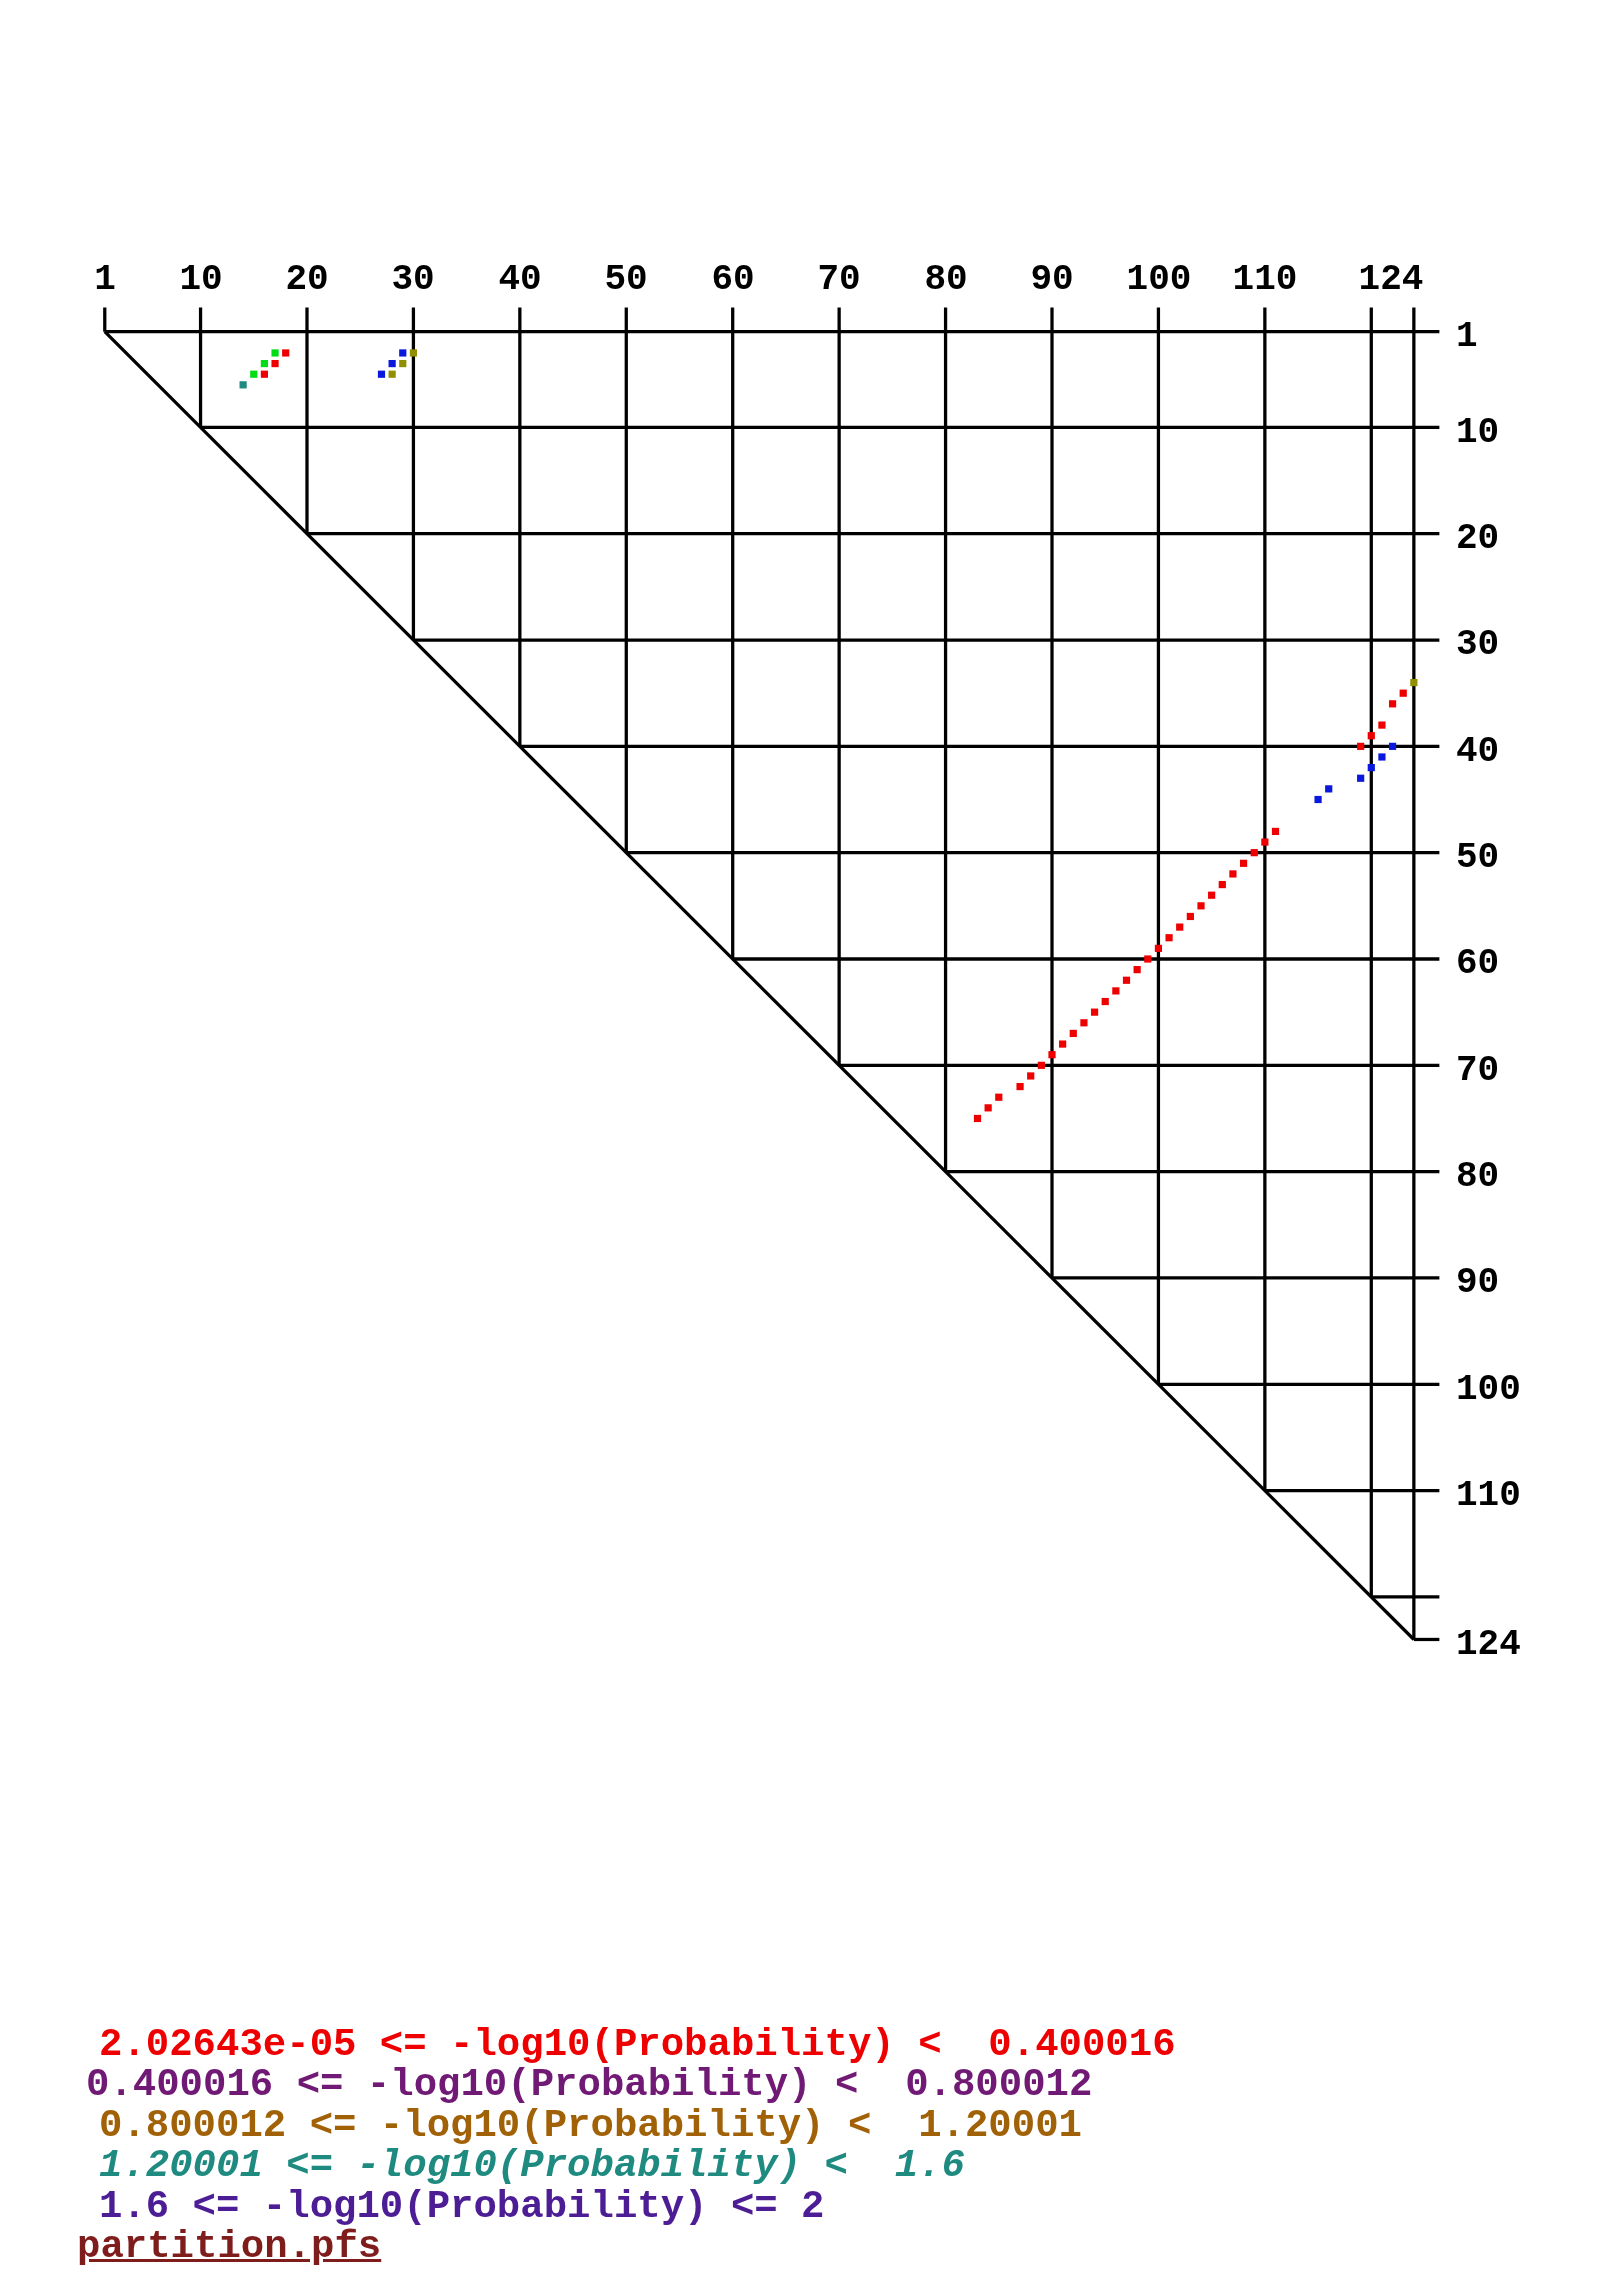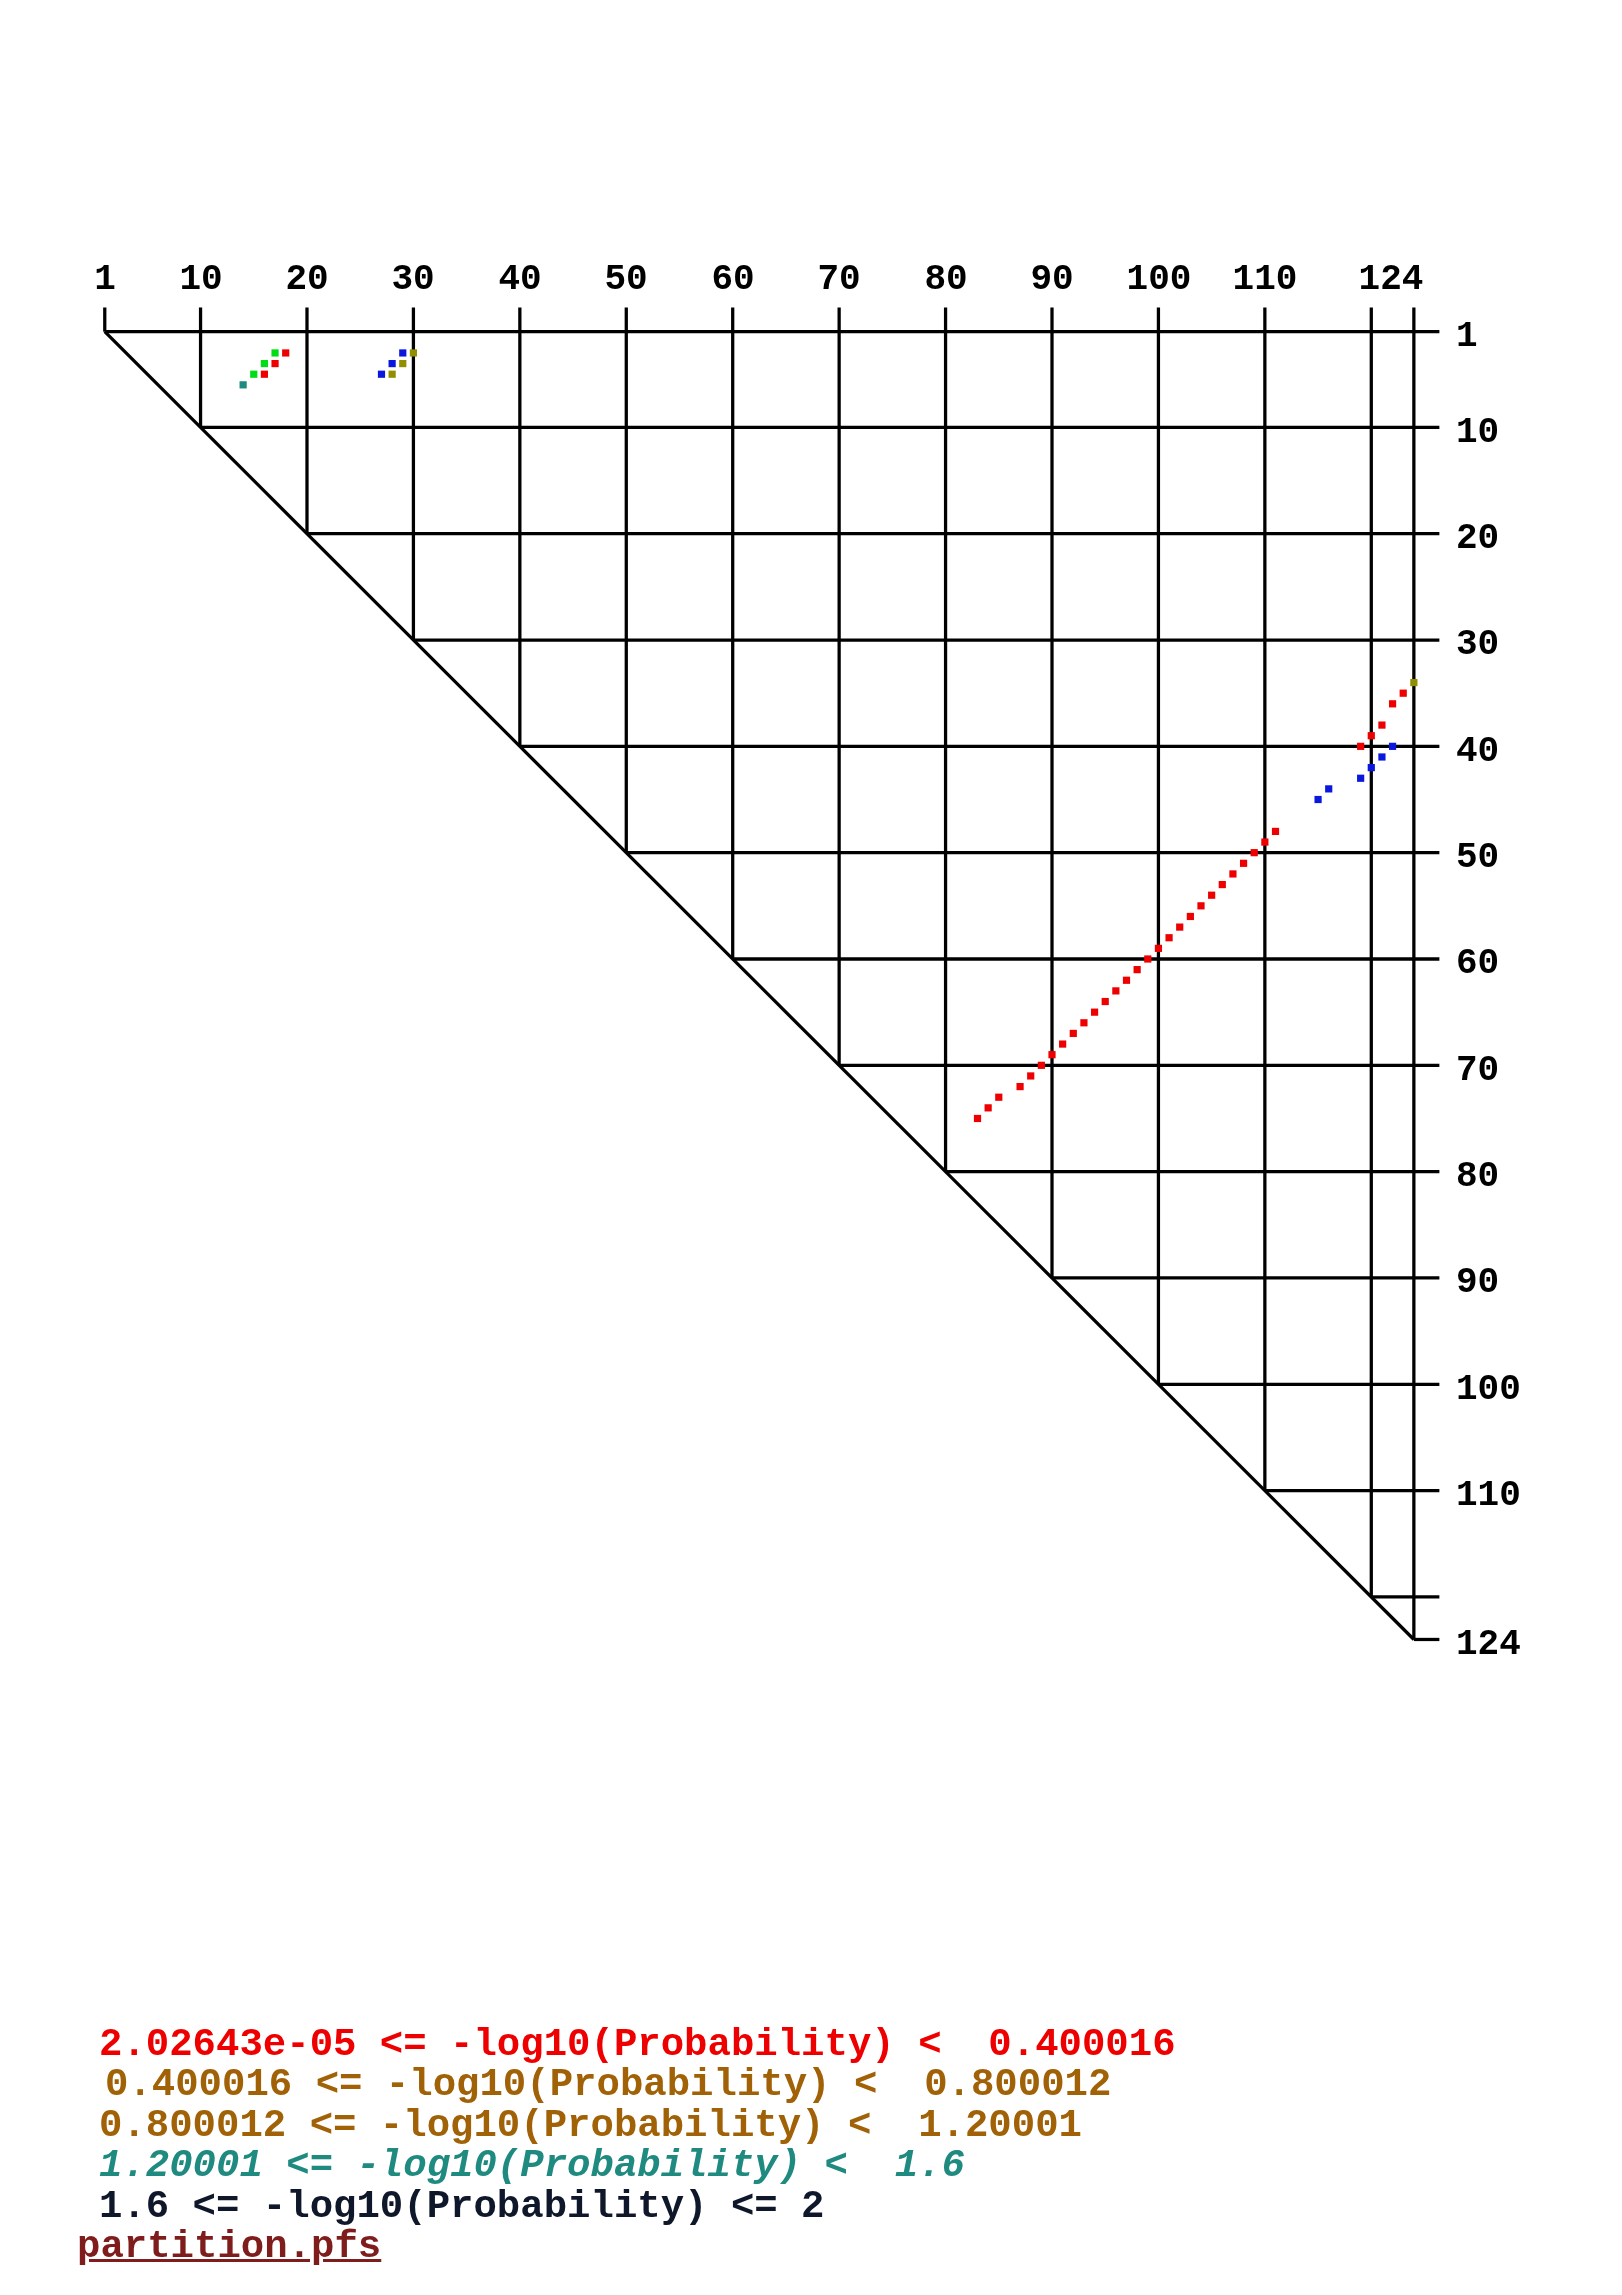--- a/index.html
+++ b/index.html
@@ -127,20 +127,20 @@
       <div class="axis-label y-label" style="left: 1456px; top: 964px;">60</div>
       <div class="axis-label y-label" style="left: 1456px; top: 1071px;">70</div>
       <div class="axis-label y-label" style="left: 1456px; top: 1177px;">80</div>
       <div class="axis-label y-label" style="left: 1456px; top: 1283px;">90</div>
       <div class="axis-label y-label" style="left: 1456px; top: 1390px;">100</div>
       <div class="axis-label y-label" style="left: 1456px; top: 1496px;">110</div>
       <div class="axis-label y-label" style="left: 1456px; top: 1645px;">124</div>
     </div>
   <div id="legend">
       <div class="legend-entry" style="left: 99px; top: 2025px; color: rgb(238, 0, 0); text-align: right;">2.02643e-05 &lt;= -log10(Probability) &lt;  0.400016</div>
-      <div class="legend-entry" style="left: 105px; top: 2065px; color: #a16207;">0.400016 &lt;= -log10(Probability) &lt;  0.800012</div>
+      <div class="legend-entry" style="left: 86px; top: 2065px; color: #701a75;">0.400016 &lt;= -log10(Probability) &lt;  0.800012</div>
       <div class="legend-entry" style="left: 99px; top: 2106px; color: #a16207;">0.800012 &lt;= -log10(Probability) &lt;  1.20001</div>
       <div class="legend-entry" style="left: 99px; top: 2146px; color: rgb(30, 138, 128); font-style: italic;">1.20001 &lt;= -log10(Probability) &lt;  1.6</div>
-      <div class="legend-entry" style="left: 99px; top: 2187px; color: #0f172a;">1.6 &lt;= -log10(Probability) &lt;= 2</div>
+      <div class="legend-entry" style="left: 99px; top: 2187px; color: #4c1d95;">1.6 &lt;= -log10(Probability) &lt;= 2</div>
       <div class="legend-entry" style="left: 77px; top: 2227px; color: #7f1d1d; text-decoration: underline;">partition.pfs</div>
     </div>
 </div>
 
 
 </body></html>

